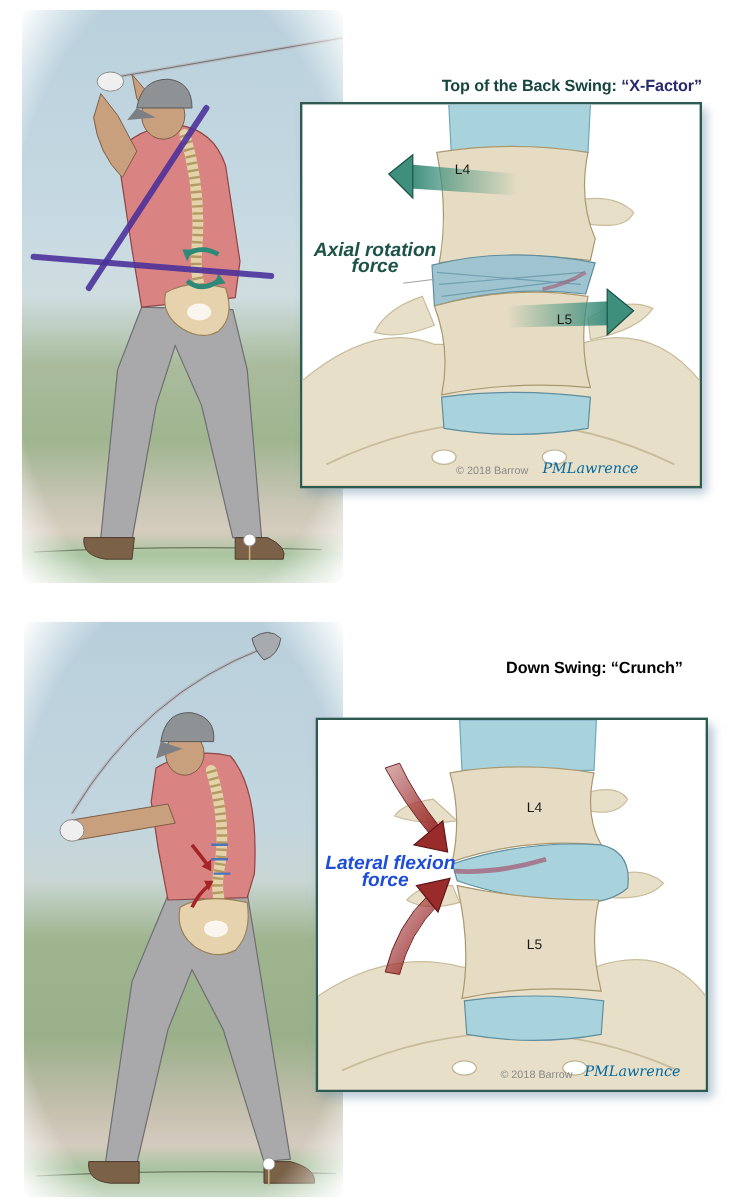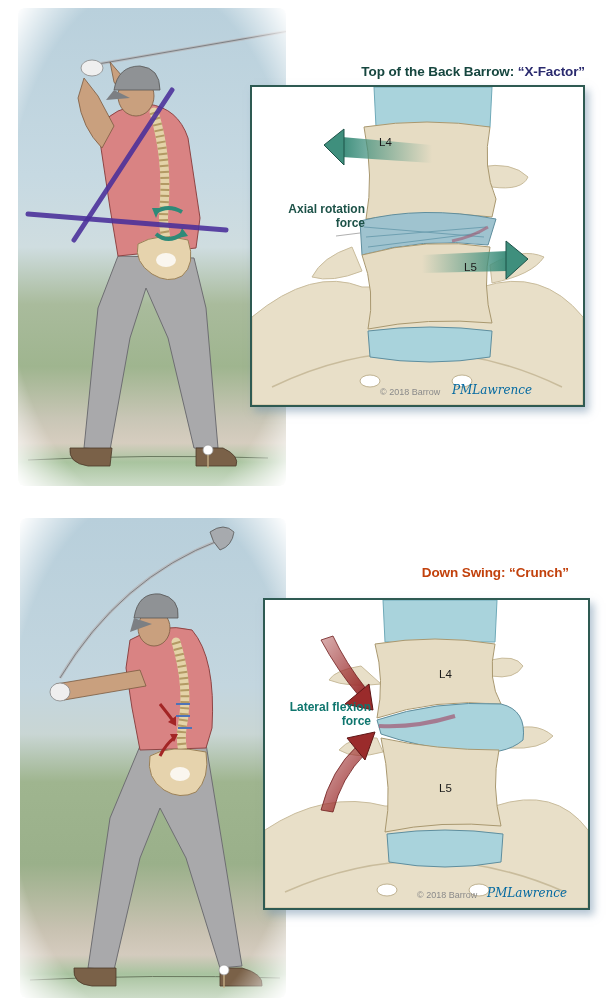--- a/index.html
+++ b/index.html
@@ -7,28 +7,28 @@
   .scene{position:absolute;overflow:hidden;border-radius:6px;
     -webkit-mask-image:radial-gradient(ellipse at center, #000 78%, transparent 100%);
     mask-image:radial-gradient(ellipse at center, #000 78%, transparent 100%);}
   .scene-top{left:18px;top:8px;width:268px;height:478px;
     background:linear-gradient(180deg,#b9d0dc 0%,#c6d9e2 35%,#cfdde0 50%,#a9bb9c 62%,#9fb58f 75%,#c9c6b6 86%,#d6cdbf 91%,#a9c49f 95%,#cddcc8 100%);}
   .scene-bottom{left:20px;top:518px;width:266px;height:480px;
     background:linear-gradient(180deg,#b8cfdb 0%,#c3d6df 35%,#c9d6d4 45%,#9fb58f 55%,#9ab08a 72%,#c9c2b2 86%,#d4cbbe 91%,#a8c39f 95%,#cddcc8 100%);}
   .title{position:absolute;font-weight:bold;font-size:13.5px;white-space:nowrap;letter-spacing:-0.1px;}
   .title-top{right:24px;top:64px;color:#16463f;}
   .title-top .accent{color:#2a2a6e;}
-  .title-bottom{right:40px;top:565px;color:#c2410c;}
+  .title-bottom{right:40px;top:549px;color:#000000;}
   .inset{position:absolute;background:#ffffff;border:2.5px solid #2e5a52;
     box-shadow:4px 5px 8px rgba(120,150,175,0.55);overflow:hidden;}
   .inset-top{left:250px;top:85px;width:331px;height:318px;}
   .inset-bottom{left:263px;top:598px;width:323px;height:308px;}
-  .force-label{position:absolute;font-weight:bold;font-size:12px;text-align:right;line-height:14px;white-space:nowrap;}
+  .force-label{position:absolute;font-weight:bold;font-size:16px;text-align:center;line-height:14px;white-space:nowrap;font-style:italic;}
   .force-top{left:8px;top:115px;color:#1d5248;width:105px;}
-  .force-bottom{left:6px;top:100px;color:#0f766e;width:100px;}
+  .force-bottom{left:6px;top:113px;color:#1d4ed8;width:100px;}
   .vlabel{position:absolute;font-weight:normal;font-size:11.5px;color:#1a1a1a;}
   .copyright{position:absolute;font-size:9px;color:#8a8a8a;}
   .signature{position:absolute;font-family:"DejaVu Serif",serif;font-style:italic;font-size:12px;color:#0369a1;}
   svg{position:absolute;left:0;top:0;}
 </style>
 </head>
 <body>
 
 <div class="scene scene-top">
   <svg width="268" height="478" viewBox="0 0 268 478">
@@ -66,21 +66,21 @@
     <path d="M138 204 Q150 196 164 204" stroke="#2e8a78" stroke-width="4" fill="none"></path>
     <polygon points="134,200 142,200 138,210" fill="#2e8a78"></polygon>
     <path d="M138 226 Q150 236 164 226" stroke="#2e8a78" stroke-width="4" fill="none"></path>
     <polygon points="164,220 170,228 160,230" fill="#2e8a78"></polygon>
 
     <line x1="154" y1="82" x2="56" y2="232" stroke="#4a2f9a" stroke-width="5" stroke-linecap="round" opacity="0.88"></line>
     <line x1="10" y1="206" x2="208" y2="222" stroke="#4a2f9a" stroke-width="5" stroke-linecap="round" opacity="0.88"></line>
   </svg>
 </div>
 
-<div class="title title-top"><span>Top of the Back Barrow: </span><span class="accent">“X-Factor”</span></div>
+<div class="title title-top"><span>Top of the Back Swing: </span><span class="accent">“X-Factor”</span></div>
 
 <div class="inset inset-top">
   <svg width="331" height="318" viewBox="0 0 331 318">
 
     <path d="M0 230 Q60 180 110 200 L230 200 Q290 180 331 230 L331 318 L0 318 Z" fill="#e8dfc8" stroke="#c9bc9c" stroke-width="1"></path>
     <path d="M20 300 Q165 230 310 300" stroke="#c9bc9c" stroke-width="1.5" fill="none"></path>
     <ellipse cx="118" cy="294" rx="10" ry="6" fill="#ffffff" stroke="#bfb291"></ellipse>
     <ellipse cx="210" cy="294" rx="10" ry="6" fill="#ffffff" stroke="#bfb291"></ellipse>
 
     <path d="M228 80 Q260 74 276 90 Q270 104 240 100 Z" fill="#e8dfc8" stroke="#c9bc9c"></path>

